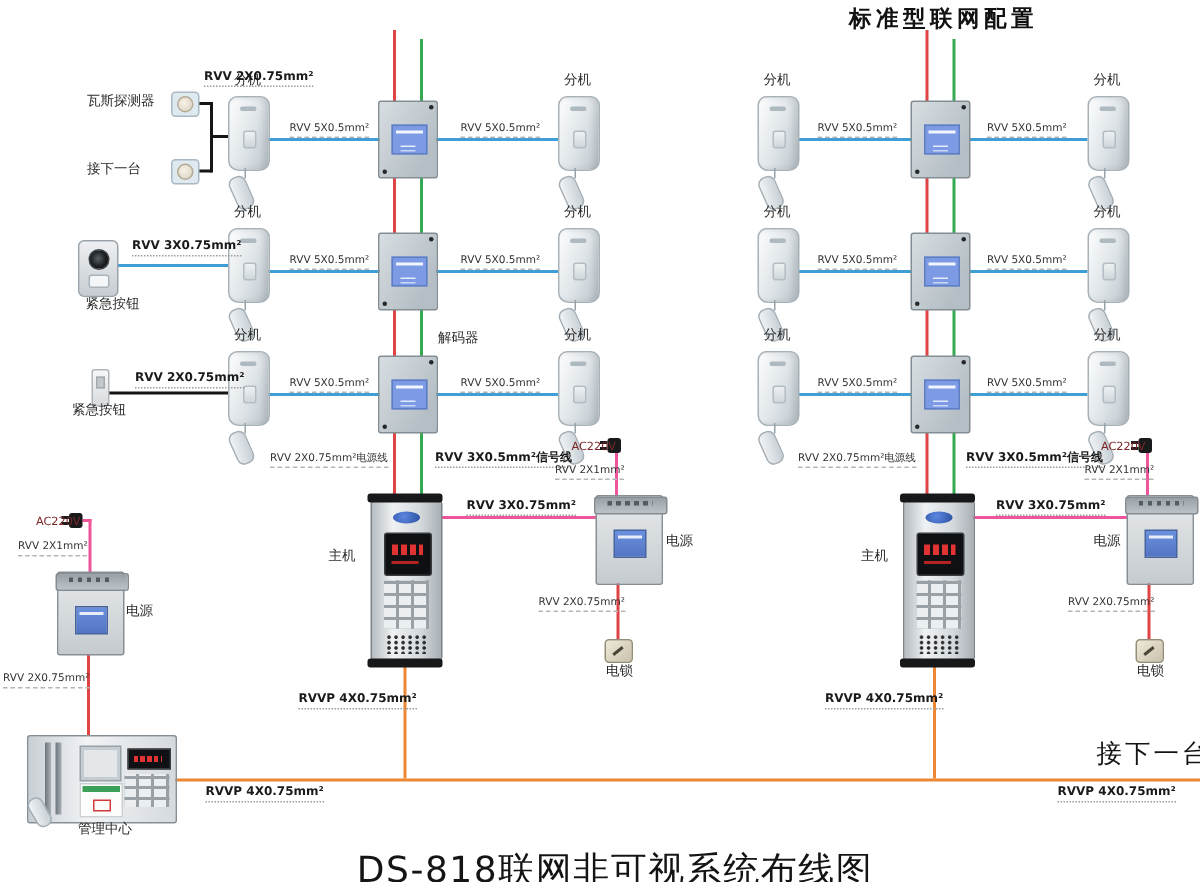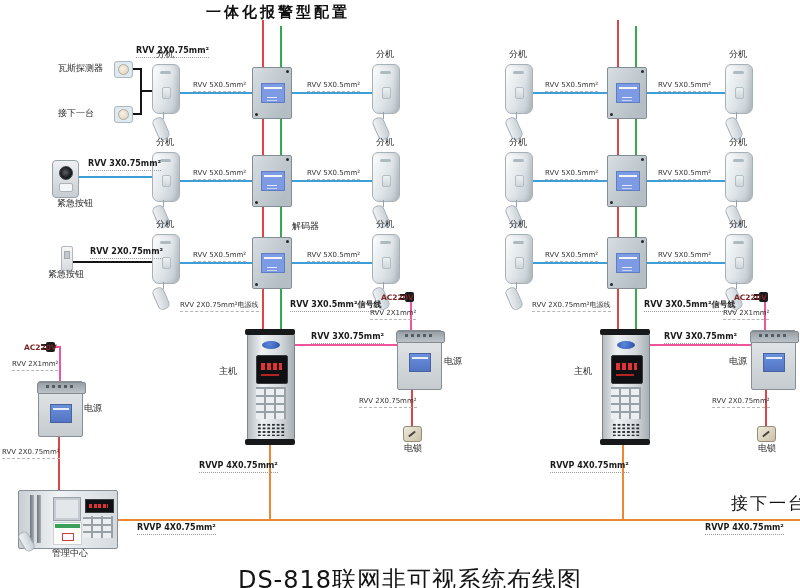--- a/index.html
+++ b/index.html
@@ -5,21 +5,21 @@
   html,body{margin:0;padding:0;background:#fff;}
   .stage{position:relative;width:800px;height:588px;background:#ffffff;overflow:hidden;
          font-family:"DejaVu Sans","Liberation Sans",sans-serif;}
   .t{position:absolute;white-space:nowrap;color:#1c1c1c;line-height:1.1;}
   .sec-title{font-size:15px;font-weight:700;letter-spacing:3px;color:#111;}
   .main-title{font-size:24px;color:#141414;letter-spacing:1px;text-align:center;}
   .dev-label{font-size:9px;color:#2a2a2a;}
   .plabel{width:26px;text-align:center;font-size:9px;color:#2a2a2a;}
   .cab{font-size:7px;color:#333;border-bottom:1px dashed #b5b5b5;padding-bottom:1px;}
   .cab.b{font-size:8px;font-weight:700;color:#1a1a1a;border-bottom:1px dotted #9c9c9c;}
-  .ac{font-size:7.5px;font-weight:700;color:#7a2626;}
+  .ac{font-size:7.5px;font-weight:400;color:#7a2626;}
   .next{font-size:17px;color:#141414;letter-spacing:2px;}
   
   .lh{position:absolute;height:2px;}
   .lv{position:absolute;width:2px;}
   .c-blue{background:#3d9fd6;}
   .c-red{background:#e04545;}
   .c-green{background:#35a952;}
   .c-pink{background:#ef559b;}
   .c-orange{background:#ed8733;}
   .c-black{background:#151515;}
@@ -108,21 +108,21 @@
   .mc-card::before{content:"";position:absolute;left:1px;top:1px;right:1px;height:4px;background:#3aa05a;}
   .mc-card::after{content:"";position:absolute;left:8px;top:10px;width:10px;height:6px;border:1px solid #d23b3b;}
   .mc-handset{position:absolute;left:2px;top:40px;width:9px;height:19px;border-radius:5px;
     background:linear-gradient(100deg,#f3f5f7,#c4cdd3);border:1px solid #a5afb6;transform:rotate(-30deg);}
 </style>
 </head>
 <body>
 
 <div class="stage">
 
-  <div class="t sec-title" style="left:206px;top:4px">一体化报警型配置</div>
+  <div class="t sec-title" style="left:566px;top:4px">标准型联网配置</div>
 
   <div class="lh c-blue" style="left:178px;top:92px;width:194px"></div>
   <div class="lh c-blue" style="left:178px;top:180px;width:194px"></div>
   <div class="lh c-blue" style="left:178px;top:262px;width:194px"></div>
 
   <div class="lh c-blue" style="left:531px;top:92px;width:194px"></div>
   <div class="lh c-blue" style="left:531px;top:180px;width:194px"></div>
   <div class="lh c-blue" style="left:531px;top:262px;width:194px"></div>
 
   <div class="lh c-blue" style="left:77px;top:176px;width:75px"></div>

